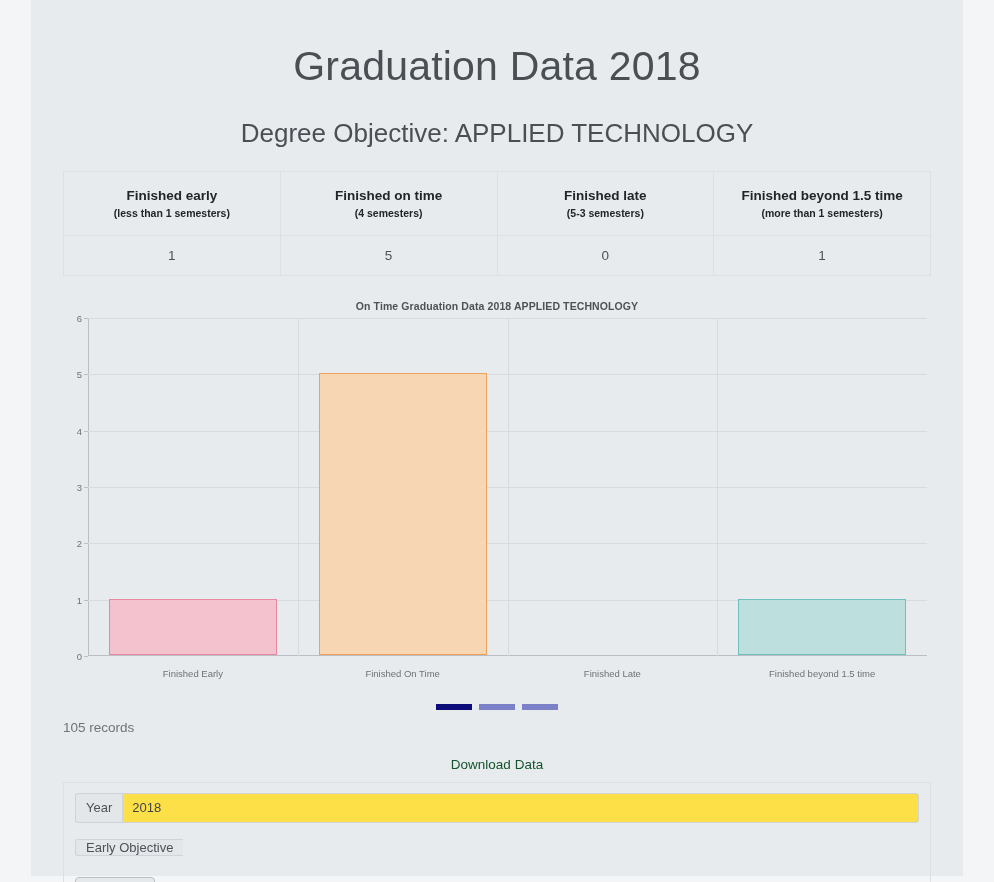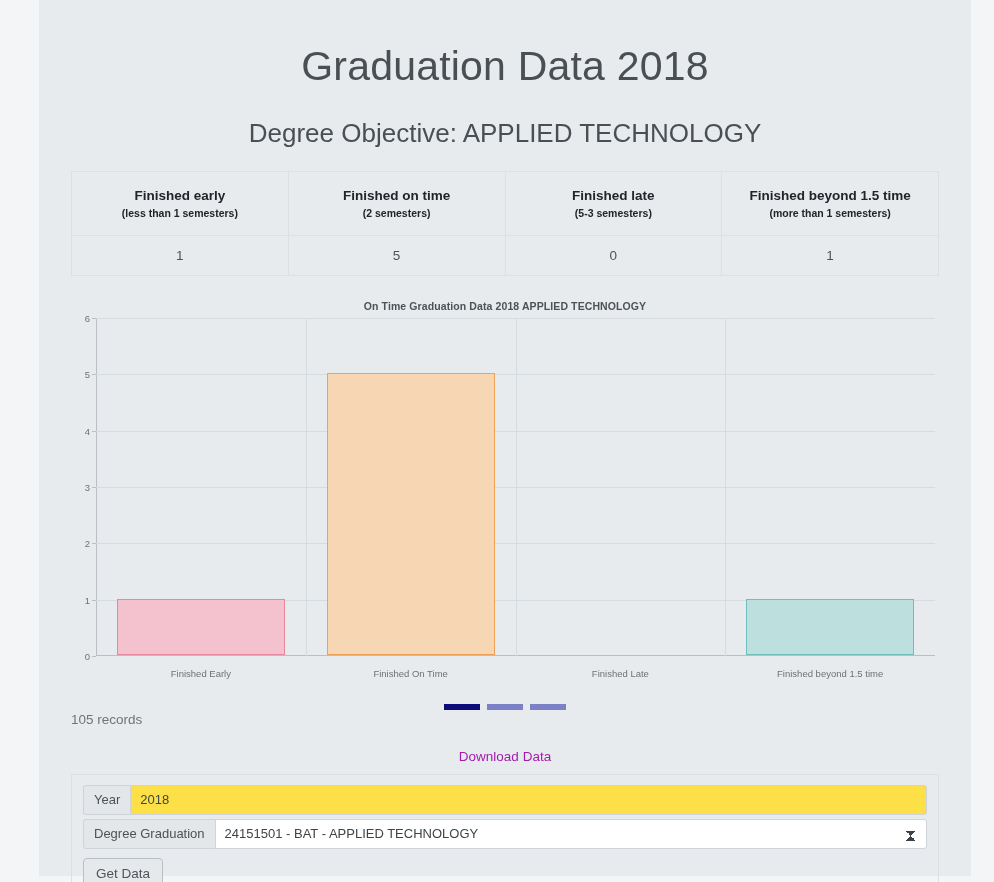--- a/index.html
+++ b/index.html
@@ -8,21 +8,21 @@
     width: 994px; height: 882px;
     background: #f4f5f6;
     font-family: "Liberation Sans", sans-serif;
     color: #212529;
     overflow: hidden;
   }
 
   
   #page-card {
     position: absolute;
-    left: 39px; top: 0; width: 932px; height: 876px;
+    left: 31px; top: 0; width: 932px; height: 876px;
     background: #e8ebed;
   }
 
   
   #title {
     text-align: center;
     font-size: 41px;
     font-weight: 300;
     color: #4a4f54;
     letter-spacing: .2px;
@@ -157,44 +157,45 @@
     justify-content: center;
     gap: 7px;
   }
   .indicator { width: 36px; height: 6px; border: none; padding: 0; cursor: pointer; }
   .indicator.active { background: #0d0d7a; }
   .indicator.inactive { background: #7b80c7; }
 
   
   #records {
     padding: 0 32px;
+    margin-top: 8px;
     font-size: 13.5px;
     color: #6e7478;
   }
 
   
   #download-row {
     text-align: center;
     margin-top: 22px;
     font-size: 13.5px;
   }
-  #download-link { color: #a21caf; text-decoration: none; cursor: pointer; }
+  #download-link { color: #14532d; text-decoration: none; cursor: pointer; }
 
   
   #form-panel {
     margin: 10px 32px 0 32px;
     border: 1px solid #dbe0e3;
     padding: 10px 11px 12px 11px;
     background: transparent;
   }
   .input-group {
     display: flex;
     align-items: stretch;
     width: 100%;
-    margin-bottom: 4px;
+    margin-bottom: 16px;
   }
   .input-group + .input-group { margin-top: 2px; }
   .ig-label {
     display: flex;
     align-items: center;
     padding: 0 10px;
     background: #e4e7ea;
     border: 1px solid #ced4da;
     border-right: none;
     font-size: 13px;
@@ -256,21 +257,21 @@
   <div id="summary-wrap">
     <table class="summary">
       <thead>
         <tr>
           <th>
             <span>Finished early</span>
             <span class="sub">(less than 1 semesters)</span>
           </th>
           <th>
             <span>Finished on time</span>
-            <span class="sub">(2 semesters)</span>
+            <span class="sub">(4 semesters)</span>
           </th>
           <th>
             <span>Finished late</span>
             <span class="sub">(5-3 semesters)</span>
           </th>
           <th>
             <span>Finished beyond 1.5 time</span>
             <span class="sub">(more than 1 semesters)</span>
           </th>
         </tr>
@@ -348,21 +349,18 @@
   <div id="download-row">
     <a id="download-link" href="#">Download Data</a>
   </div>
 
   <div id="form-panel">
     <div class="input-group">
       <span class="ig-label">Year</span>
       <input class="ig-field" type="text" value="2018" style="">
     </div>
     <div class="input-group">
-      <span class="ig-label">Degree Graduation</span>
-      <select class="ig-field">
-        <option>24151501 - BAT - APPLIED TECHNOLOGY</option>
-      </select>
+      <span class="ig-label">Early Objective</span>
     </div>
     <button id="get-data-btn">Get Data</button>
   </div>
 
 </div>
 
 </body></html>

